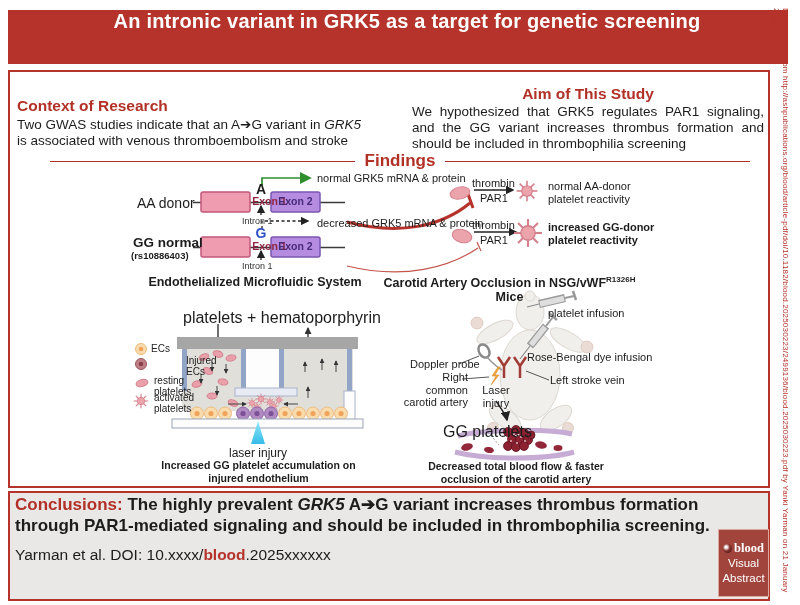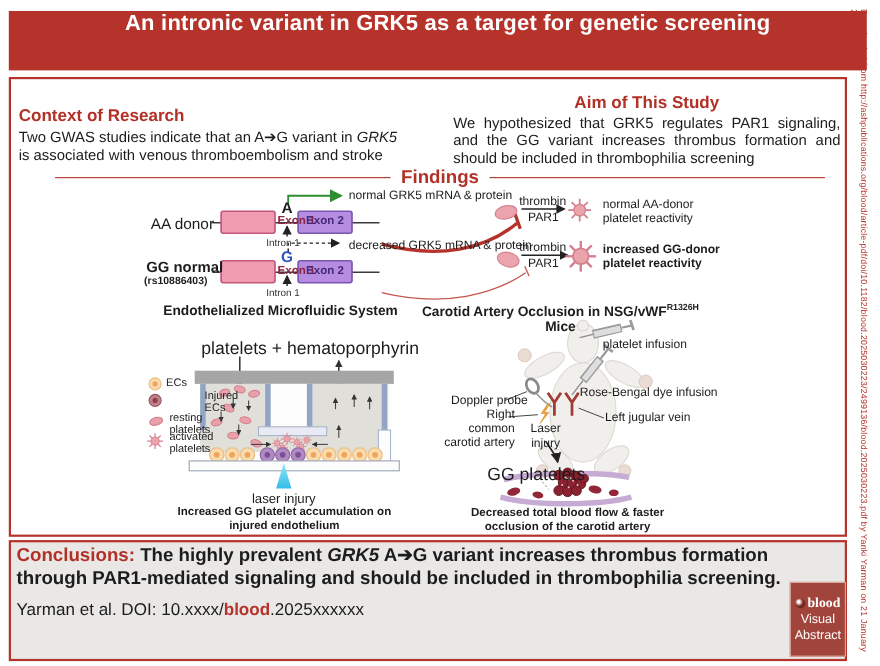--- a/index.html
+++ b/index.html
@@ -327,21 +327,21 @@
   <div class="abs legend-lab" style="left:154px;top:393px;width:58px;">activated platelets</div>
   <div class="abs center" style="left:228px;top:446px;width:60px;font-size:12px;">laser injury</div>
   <div class="abs bold center" style="left:156px;top:459px;width:205px;font-size:10.5px;line-height:1.25;"><span>Increased GG platelet accumulation on</span><br><span>injured endothelium</span></div>
 
   <div class="abs bold center" style="left:382px;top:275px;width:255px;font-size:12.5px;"><span>Carotid Artery Occlusion in NSG/vWF</span><sup>R1326H</sup><span> Mice</span></div>
   <div class="abs lab" style="left:548px;top:307px;">platelet infusion</div>
   <div class="abs lab" style="left:410px;top:358px;">Doppler probe</div>
   <div class="abs lab" style="left:527px;top:351px;">Rose-Bengal dye infusion</div>
   <div class="abs lab right" style="left:400px;top:371px;width:68px;"><span>Right common</span><br><span>carotid artery</span></div>
   <div class="abs lab center" style="left:472px;top:384px;width:48px;"><span>Laser</span><br><span>injury</span></div>
-  <div class="abs lab" style="left:550px;top:374px;">Left jugular vein</div>
+  <div class="abs lab" style="left:550px;top:374px;">Left stroke vein</div>
   <div class="abs small-lab" style="left:443px;top:423px;">GG platelets</div>
   <div class="abs bold center" style="left:426px;top:460px;width:180px;font-size:10.5px;line-height:1.25;"><span>Decreased total blood flow &amp; faster</span><br><span>occlusion of the carotid artery</span></div>
 
   <div class="abs concl-txt" style="left:15px;top:495px;width:740px;"><span class="pre">Conclusions:</span><span> The highly prevalent </span><i>GRK5</i><span> A➔G variant increases thrombus formation through PAR1-mediated signaling and should be included in thrombophilia screening.</span></div>
   <div class="abs cite" style="left:15px;top:546px;"><span>Yarman et al. DOI: 10.xxxx/</span><span class="brand">blood</span><span>.2025xxxxxx</span></div>
 
   <div class="abs logo">
     <div class="row1">
         <span class="dot"></span>
         <span>blood</span>

